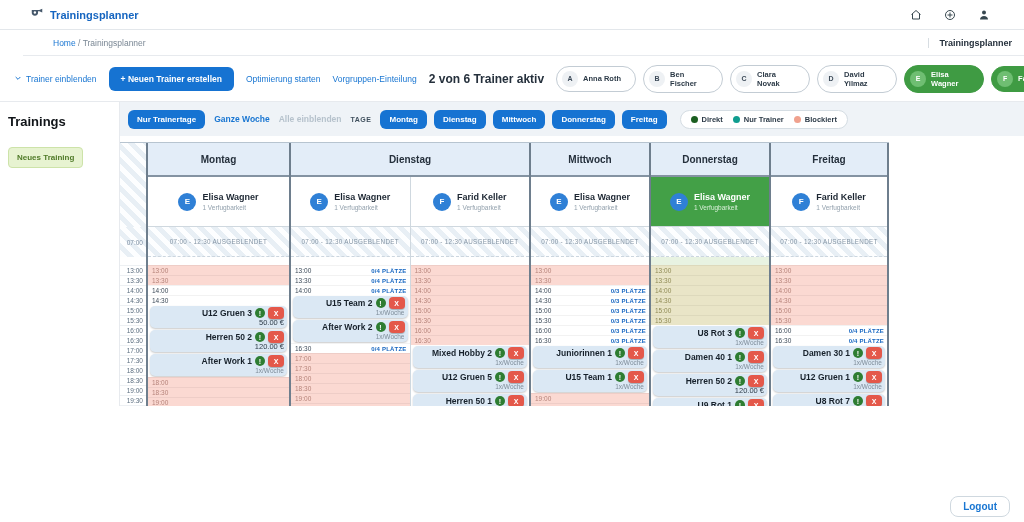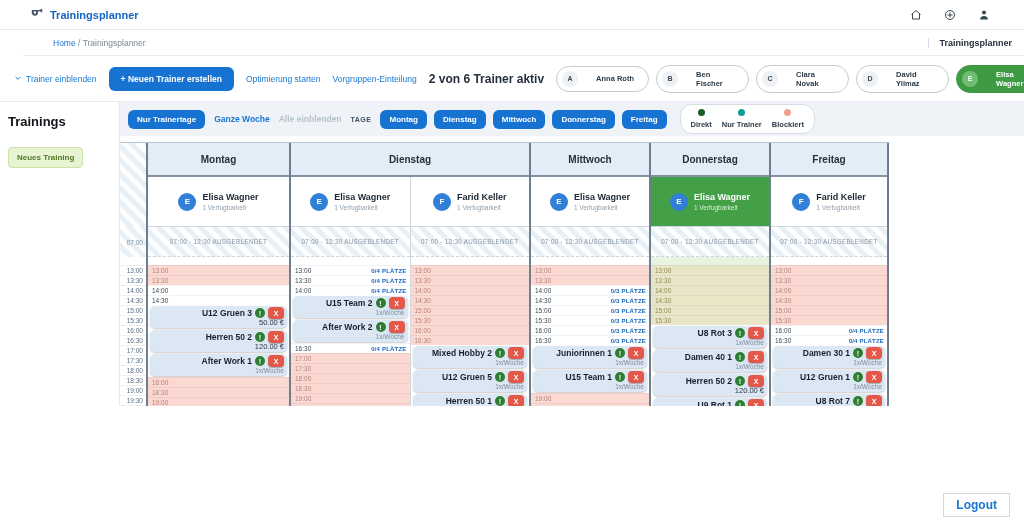--- a/index.html
+++ b/index.html
@@ -22,21 +22,21 @@
   .crumb-right { font-size:9px; font-weight:bold; color:#25303c; border-left:1px solid #d7dde2; padding-left:10px; }
 
   
   .toolbar { height:46px; display:flex; align-items:center; gap:12px; padding:0 10px 0 14px;
     background:#fff; border-bottom:1px solid #e7eaee; }
   .tb-link { font-size:8.5px; font-weight:normal; color:#1976d2; display:flex; align-items:center; gap:4px; cursor:pointer; white-space:nowrap; }
   .btn-primary { background:#1673d2; color:#fff; font-size:8.5px; font-weight:bold; border:none;
     border-radius:6px; padding:7px 12px; cursor:pointer; white-space:nowrap; }
   .tb-count { font-size:12px; font-weight:bold; color:#25303c; white-space:nowrap; }
   .chips { display:flex; align-items:center; gap:7px; flex:1; }
-  .chip { display:flex; align-items:center; gap:18px; border:1px solid #c3ccd4; background:#fff;
+  .chip { display:flex; align-items:center; gap:5px; border:1px solid #c3ccd4; background:#fff;
     border-radius:16px; padding:4px 10px 4px 5px; min-width:72px; cursor:pointer; }
   .chip-avatar { width:16px; height:16px; border-radius:50%; background:#eef1f4; color:#3c4a58;
     font-size:7px; font-weight:bold; display:flex; align-items:center; justify-content:center; flex:0 0 auto; }
   .chip-label { width:42px; font-size:7.5px; font-weight:bold; color:#2c3a47; line-height:1.2; }
   .chip.active { background:#3f9b43; border-color:#3f9b43; }
   .chip.active .chip-avatar { background:#6fbe72; color:#fff; }
   .chip.active .chip-label { color:#fff; }
 
   
   .main { display:flex; height:304px; }
@@ -47,21 +47,21 @@
 
   .right-region { flex:1; display:flex; flex-direction:column; overflow:hidden; }
   .filter-strip { height:34px; background:#eff3f7; display:flex; align-items:center; gap:9px; padding:0 8px; flex:0 0 auto; }
   .day-btn, .pill-btn { background:#1673d2; color:#fff; font-size:8px; font-weight:bold; border:none;
     border-radius:6px; padding:5px 9px; cursor:pointer; white-space:nowrap; }
   .strip-link { font-size:8.5px; font-weight:bold; color:#1976d2; cursor:pointer; white-space:nowrap; }
   .strip-link.disabled { color:#b6c2cc; cursor:default; }
   .tage-label { font-size:7px; font-weight:bold; letter-spacing:0.5px; color:#40505e; }
   .legend { display:flex; align-items:center; gap:10px; background:#fff; border:1px solid #d5dde3;
     border-radius:12px; padding:4px 10px; margin-left:4px; }
-  .legend-item { display:flex; align-items:center; gap:4px; font-size:7.5px; font-weight:bold; color:#2c3a47;flex-direction:column; }
+  .legend-item { display:flex; align-items:center; gap:4px; font-size:7.5px; font-weight:bold; color:#2c3a47; }
   .legend-dot { width:7px; height:7px; border-radius:50%; }
 
   
   .cal-area { flex:1; background:#fff; padding-top:6px; }
   .grid { display:flex; width:769px; height:352px; border-top:1px solid #b7c4d0; border-bottom:1px solid #cfd8df; }
   .hatch { background:repeating-linear-gradient(45deg,#fdfeff 0 5px,#e8eff5 5px 10px); }
 
   .gutter { width:26px; flex:0 0 auto; display:flex; flex-direction:column; font-size:6.5px; color:#5d6f80; }
   .gspacer { height:84px; }
   .gband { height:30px; display:flex; align-items:center; justify-content:flex-end; padding-right:3px; color:#7d8fa3; }
@@ -111,21 +111,21 @@
   .card-name { flex:1; font-size:8.5px; font-weight:bold; color:#17212b; white-space:nowrap; overflow:hidden; }
   .alert { width:10px; height:10px; border-radius:50%; background:#2e7d32; color:#fff; font-size:7px;
     font-weight:bold; display:flex; align-items:center; justify-content:center; flex:0 0 auto; }
   .close { width:16px; height:12px; border-radius:4px; background:#e4584a; color:#fff; font-size:7px;
     font-weight:bold; display:flex; align-items:center; justify-content:center; flex:0 0 auto;
     box-shadow:0 1px 1px rgba(0,0,0,0.25); cursor:pointer; }
   .card-sub { font-size:6.5px; color:#7e8c99; line-height:8px; padding-left:1px; white-space:nowrap; }
   .card-sub.price { font-size:7.5px; color:#2c3a47; }
 
   .logout-btn { position:fixed; right:14px; bottom:5px; background:#fff; border:1px solid #cfd8df;
-    border-radius:0; color:#1976d2; font-size:12px; font-weight:bold; padding:4px 12px; cursor:pointer; }
+    border-radius:8px; color:#1976d2; font-size:10px; font-weight:bold; padding:4px 12px; cursor:pointer; }
 </style>
 </head>
 <body>
 
 <div class="app-header">
   <div class="logo-wrap">
     <span>
       <svg width="14" height="14" viewBox="0 0 24 24">
           <path fill="#46586b" d="M4 7h12l5-2.2v6.4L16 9h-2.2v2.2a5.4 5.4 0 1 1-10.8 0V7z"></path>
           <circle cx="8.4" cy="11.2" r="2" fill="#fff"></circle>

